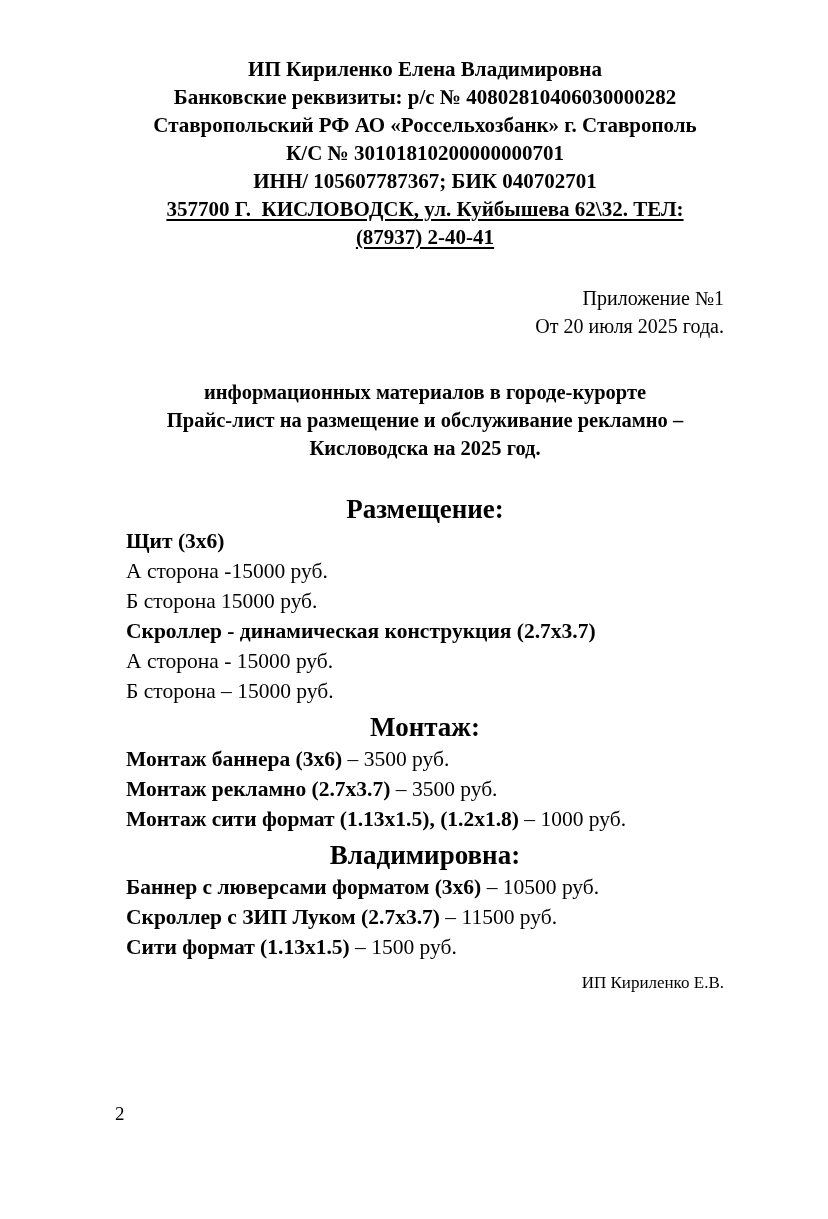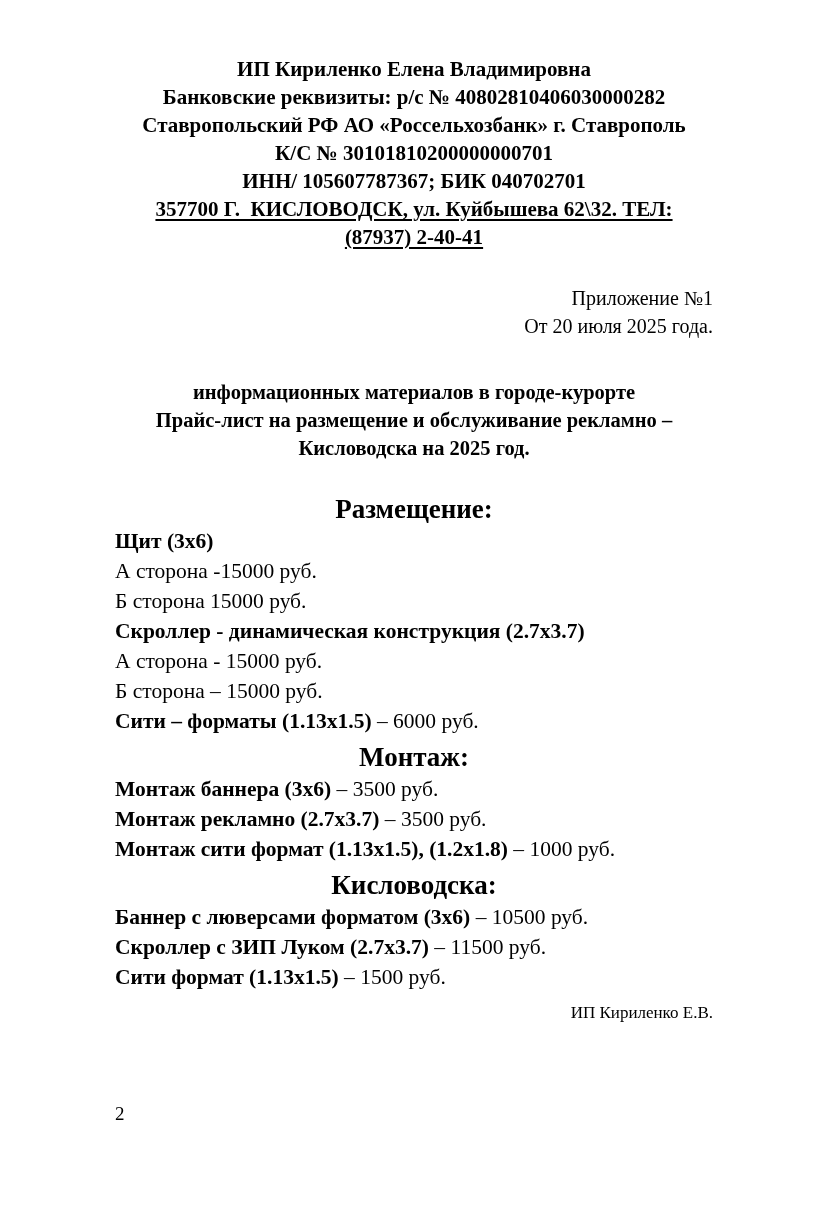--- a/index.html
+++ b/index.html
@@ -16,21 +16,21 @@
     position: relative;
     width: 828px;
     height: 1219px;
     margin: 0 auto;
     background: #ffffff;
     overflow: hidden;
     box-sizing: border-box;
   }
   .content {
     position: absolute;
-    left: 115px;
+    left: 126px;
     top: 55px;
     width: 598px;
   }
   
   .line {
     font-size: 21px;
     line-height: 25.5px;
     margin: 0;
     white-space: pre-wrap;
   }
@@ -135,26 +135,25 @@
     </div>
 
     <div id="sections-host">
         <p class="section-heading sec-gap-first">Размещение:</p>
         <p class="item"><span class="k">Щит (3x6)</span><span class="v"></span></p>
         <p class="item"><span class="k"></span><span class="v">А сторона -15000 руб.</span></p>
         <p class="item"><span class="k"></span><span class="v">Б сторона 15000 руб.</span></p>
         <p class="item"><span class="k">Скроллер - динамическая конструкция (2.7x3.7)</span><span class="v"></span></p>
         <p class="item"><span class="k"></span><span class="v">А сторона - 15000 руб.</span></p>
         <p class="item"><span class="k"></span><span class="v">Б сторона – 15000 руб.</span></p>
-        <p class="item"><span class="k">Сити – форматы (1.13x1.5)</span><span class="v"> – 6000 руб.</span></p>
         <p class="section-heading sec-gap">Монтаж:</p>
         <p class="item"><span class="k">Монтаж баннера (3x6)</span><span class="v"> – 3500 руб.</span></p>
         <p class="item"><span class="k">Монтаж рекламно (2.7x3.7)</span><span class="v"> – 3500 руб.</span></p>
         <p class="item"><span class="k">Монтаж сити формат (1.13x1.5), (1.2x1.8)</span><span class="v"> – 1000 руб.</span></p>
-        <p class="section-heading sec-gap">Кисловодска:</p>
+        <p class="section-heading sec-gap">Владимировна:</p>
         <p class="item"><span class="k">Баннер с люверсами форматом (3x6)</span><span class="v"> – 10500 руб.</span></p>
         <p class="item"><span class="k">Скроллер с ЗИП Луком (2.7x3.7)</span><span class="v"> – 11500 руб.</span></p>
         <p class="item"><span class="k">Сити формат (1.13x1.5)</span><span class="v"> – 1500 руб.</span></p>
       </div>
 
     <p class="signature">ИП Кириленко Е.В.</p>
 
   </div>
 
   <div class="page-number">2</div>

